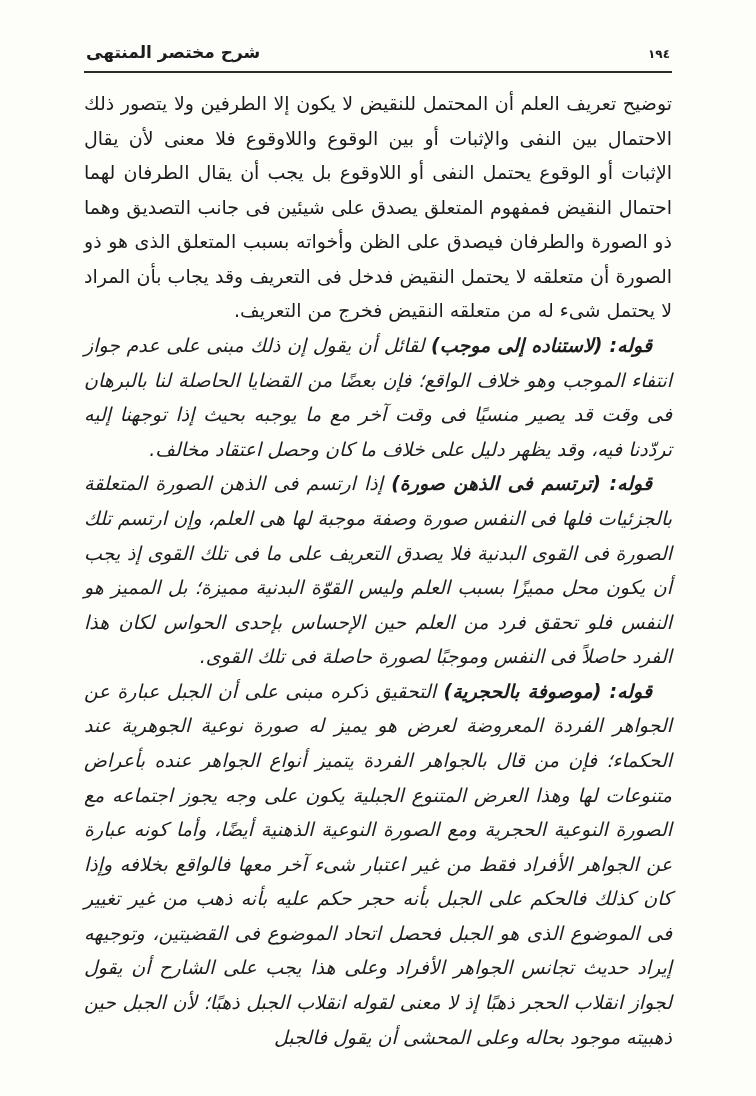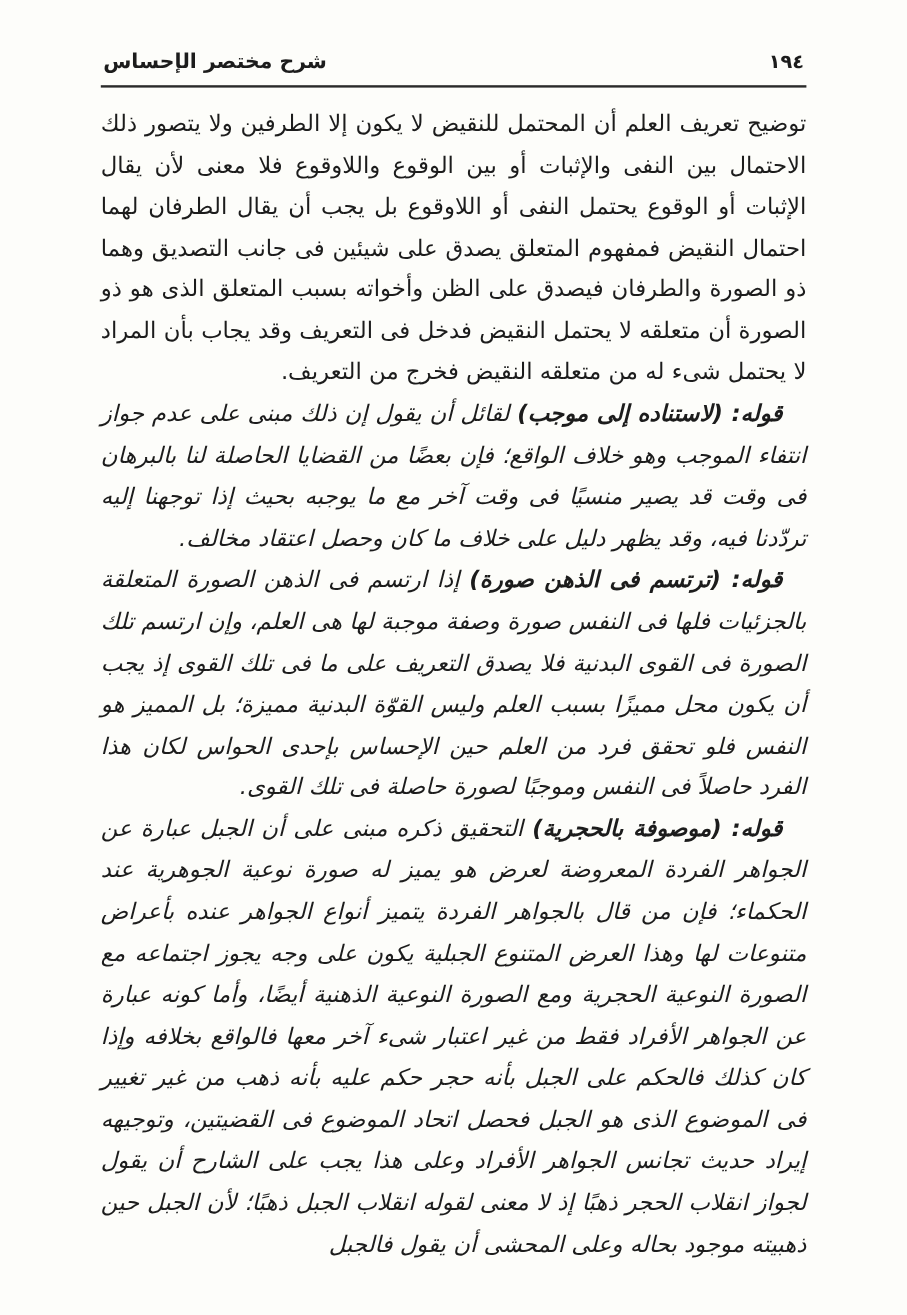--- a/index.html
+++ b/index.html
@@ -24,21 +24,21 @@
     justify-content: space-between;
     align-items: baseline;
     font-weight: bold;
     font-size: 17px;
     padding: 0 2px 9px 2px;
   }
   .book-title {
     letter-spacing: 0.5px;
   }
   .page-number {
-    font-size: 16px;
+    font-size: 12px;
     text-align: right;
   }
   .header-rule {
     border-top: 2px solid #2a2a2a;
     margin-bottom: 13px;
   }
   .page-body {
     font-size: 19px;
     line-height: 1.82;
     text-align: justify;
@@ -55,21 +55,21 @@
     font-weight: bold;
   }
 </style>
 </head>
 <body>
 
 <div class="page" dir="rtl">
 
   <div class="page-header">
     <span class="page-number">١٩٤</span>
-    <span class="book-title">شرح مختصر الإحساس</span>
+    <span class="book-title">شرح مختصر المنتهى</span>
   </div>
 
   <div class="header-rule"></div>
 
   <div class="page-body">
 
     <p class="para"><span class="body-text">توضيح تعريف العلم أن المحتمل للنقيض لا يكون إلا الطرفين ولا يتصور ذلك الاحتمال بين النفى والإثبات أو بين الوقوع واللاوقوع فلا معنى لأن يقال الإثبات أو الوقوع يحتمل النفى أو اللاوقوع بل يجب أن يقال الطرفان لهما احتمال النقيض فمفهوم المتعلق يصدق على شيئين فى جانب التصديق وهما ذو الصورة والطرفان فيصدق على الظن وأخواته بسبب المتعلق الذى هو ذو الصورة أن متعلقه لا يحتمل النقيض فدخل فى التعريف وقد يجاب بأن المراد لا يحتمل شىء له من متعلقه النقيض فخرج من التعريف.</span></p>
 
     <p class="para indent"><strong class="lead">قوله: (لاستناده إلى موجب)</strong> <span class="body-text">لقائل أن يقول إن ذلك مبنى على عدم جواز انتفاء الموجب وهو خلاف الواقع؛ فإن بعضًا من القضايا الحاصلة لنا بالبرهان فى وقت قد يصير منسيًا فى وقت آخر مع ما يوجبه بحيث إذا توجهنا إليه تردّدنا فيه، وقد يظهر دليل على خلاف ما كان وحصل اعتقاد مخالف.</span></p>
 

